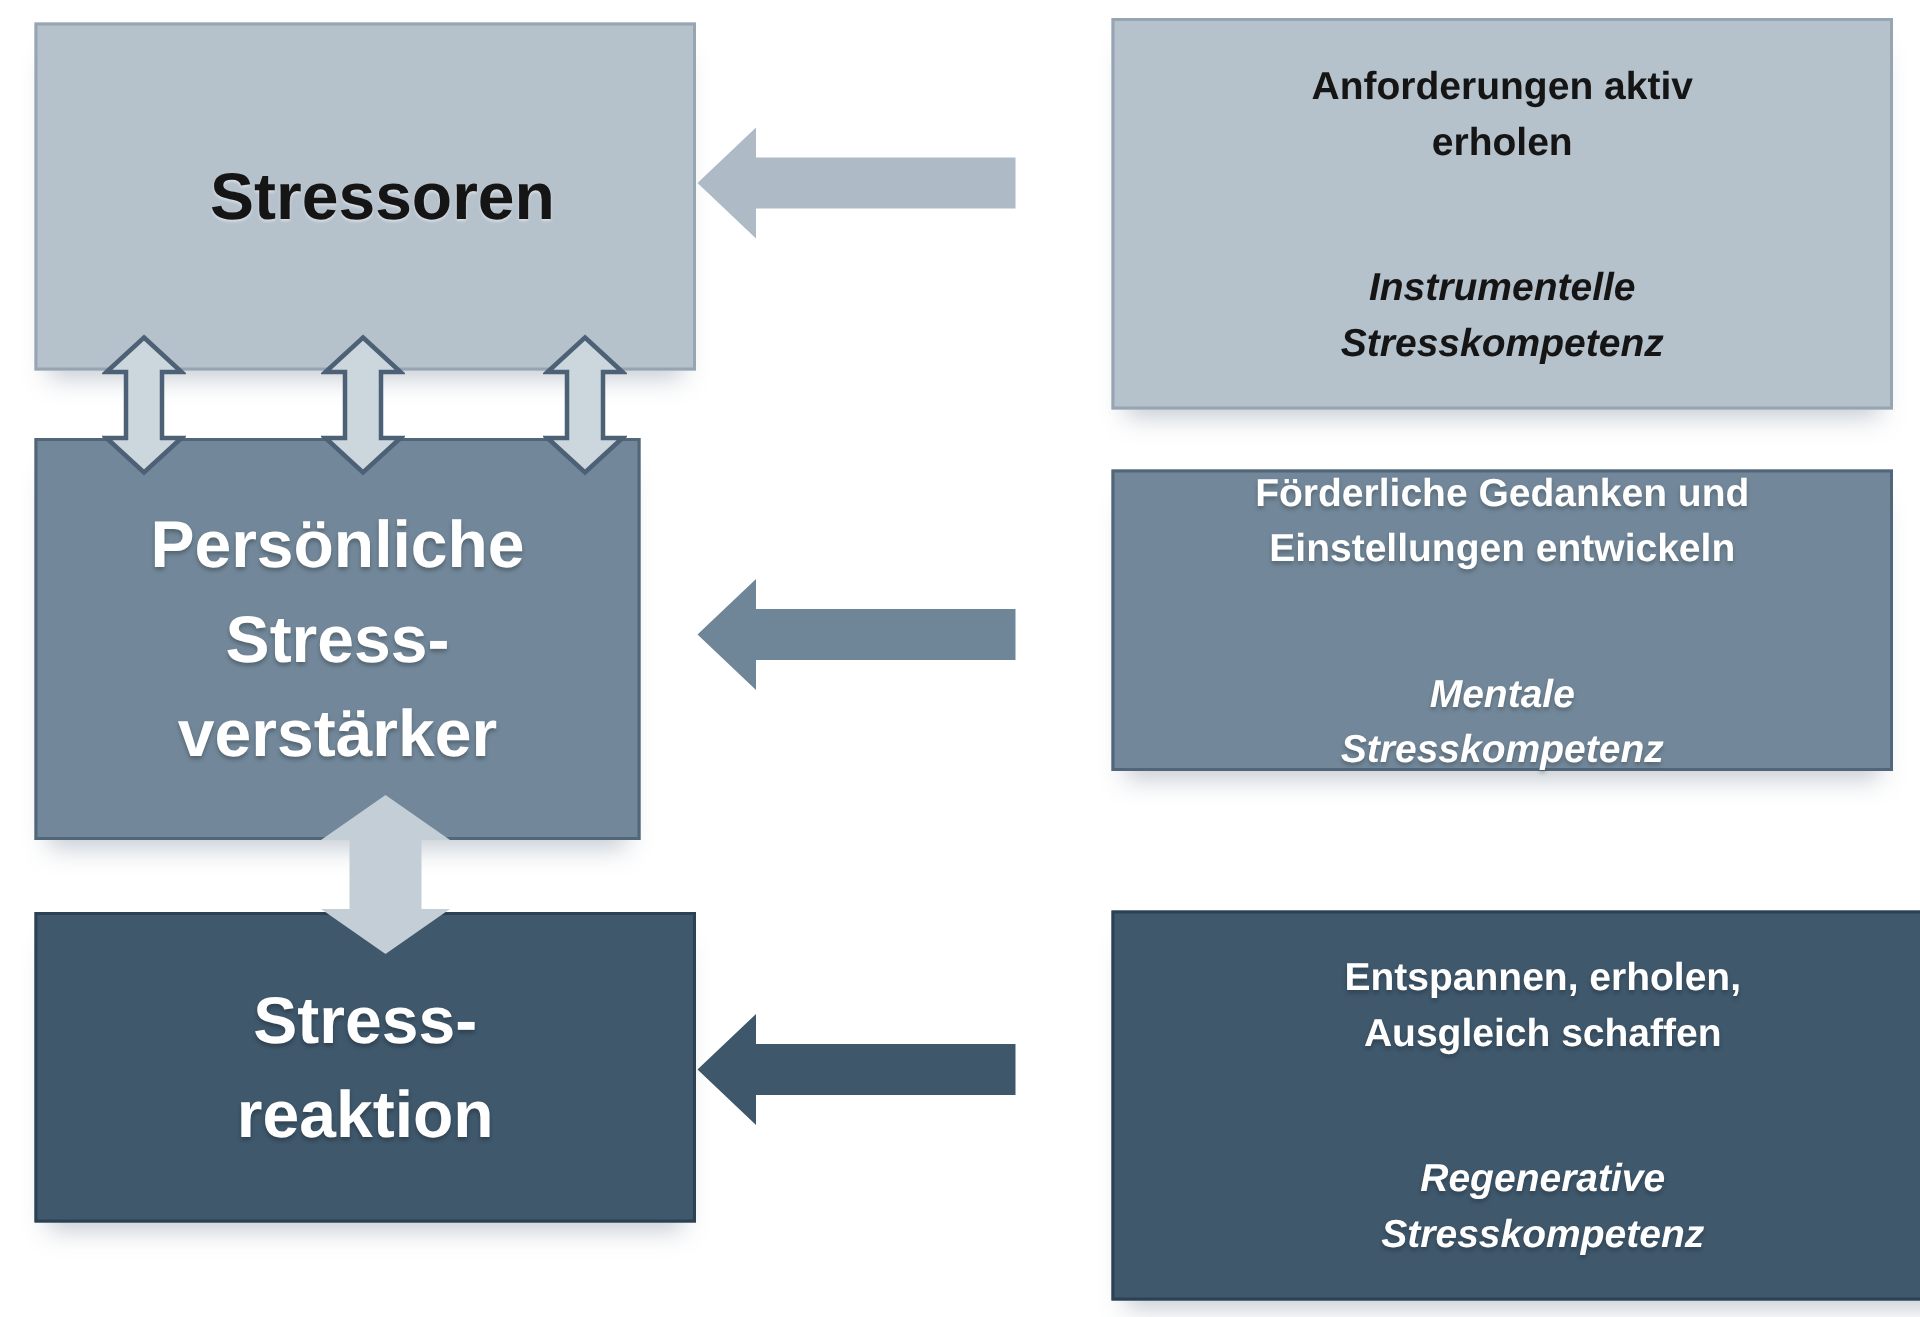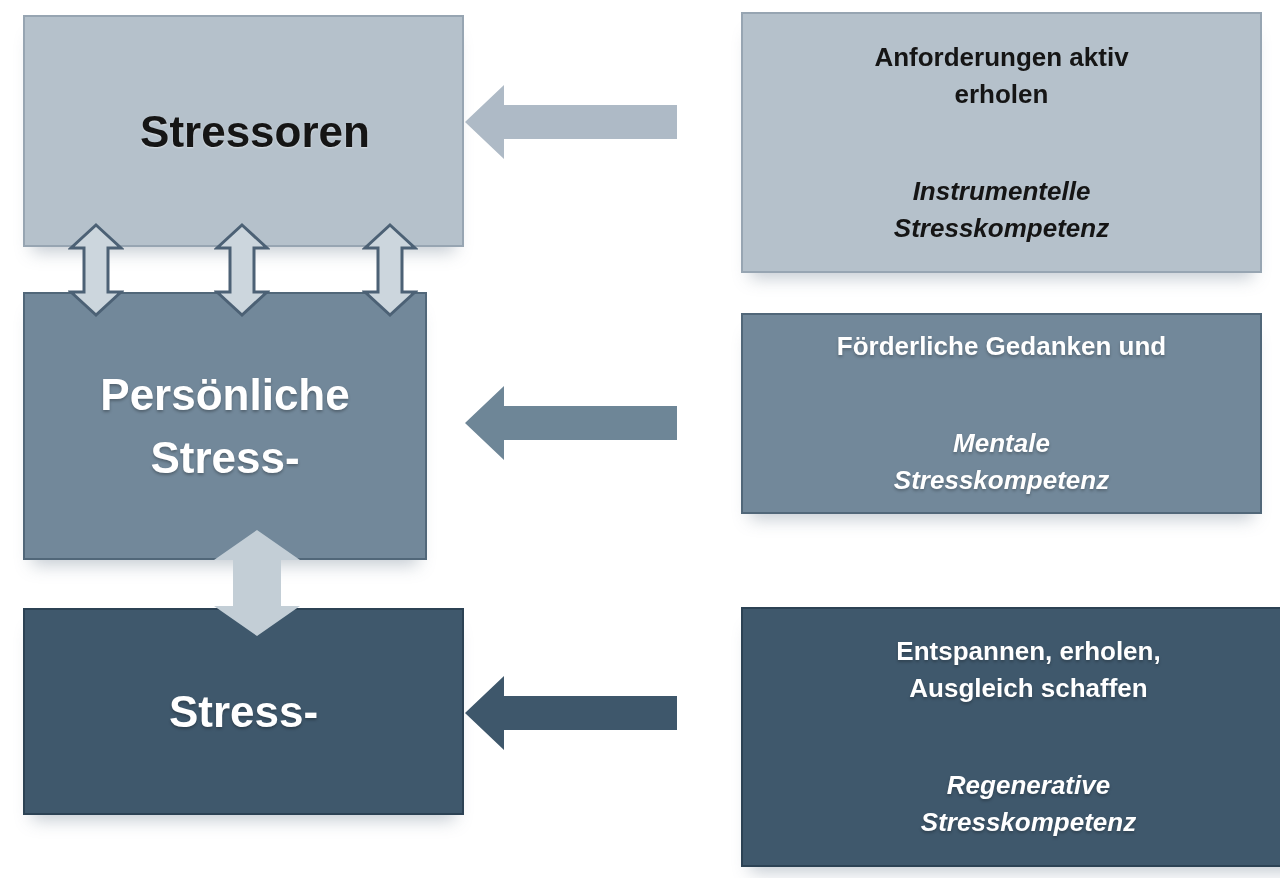--- a/index.html
+++ b/index.html
@@ -60,26 +60,28 @@
 <div class="canvas">
 
   <div class="box level level-1">
     <div class="headline dark-text">Stressoren</div>
   </div>
 
   <div class="box level level-2">
     <div class="headline light-text">
       <div>Persönliche</div>
       <div>Stress-</div>
+      <div>verstärker</div>
     </div>
   </div>
 
   <div class="box level level-3">
     <div class="headline light-text">
       <div>Stress-</div>
+      <div>reaktion</div>
     </div>
   </div>
 
   <svg class="arrow connector-small connector-1" width="56" height="96" viewBox="0 0 56 96">
     <path d="M28,3 L53,26 L40,26 L40,70 L53,70 L28,93 L3,70 L16,70 L16,26 L3,26 Z"></path>
   </svg>
   <svg class="arrow connector-small connector-2" width="56" height="96" viewBox="0 0 56 96">
     <path d="M28,3 L53,26 L40,26 L40,70 L53,70 L28,93 L3,70 L16,70 L16,26 L3,26 Z"></path>
   </svg>
   <svg class="arrow connector-small connector-3" width="56" height="96" viewBox="0 0 56 96">
@@ -107,20 +109,21 @@
     </p>
     <p class="competence">
       <span>Instrumentelle</span><br>
       <span>Stresskompetenz</span>
     </p>
   </div>
 
   <div class="box info info-2">
     <p class="action">
       <span>Förderliche Gedanken und</span><br>
+      <span>Einstellungen entwickeln</span>
     </p>
     <p class="competence">
       <span>Mentale</span><br>
       <span>Stresskompetenz</span>
     </p>
   </div>
 
   <div class="box info info-3">
     <p class="action">
       <span>Entspannen, erholen,</span><br>

